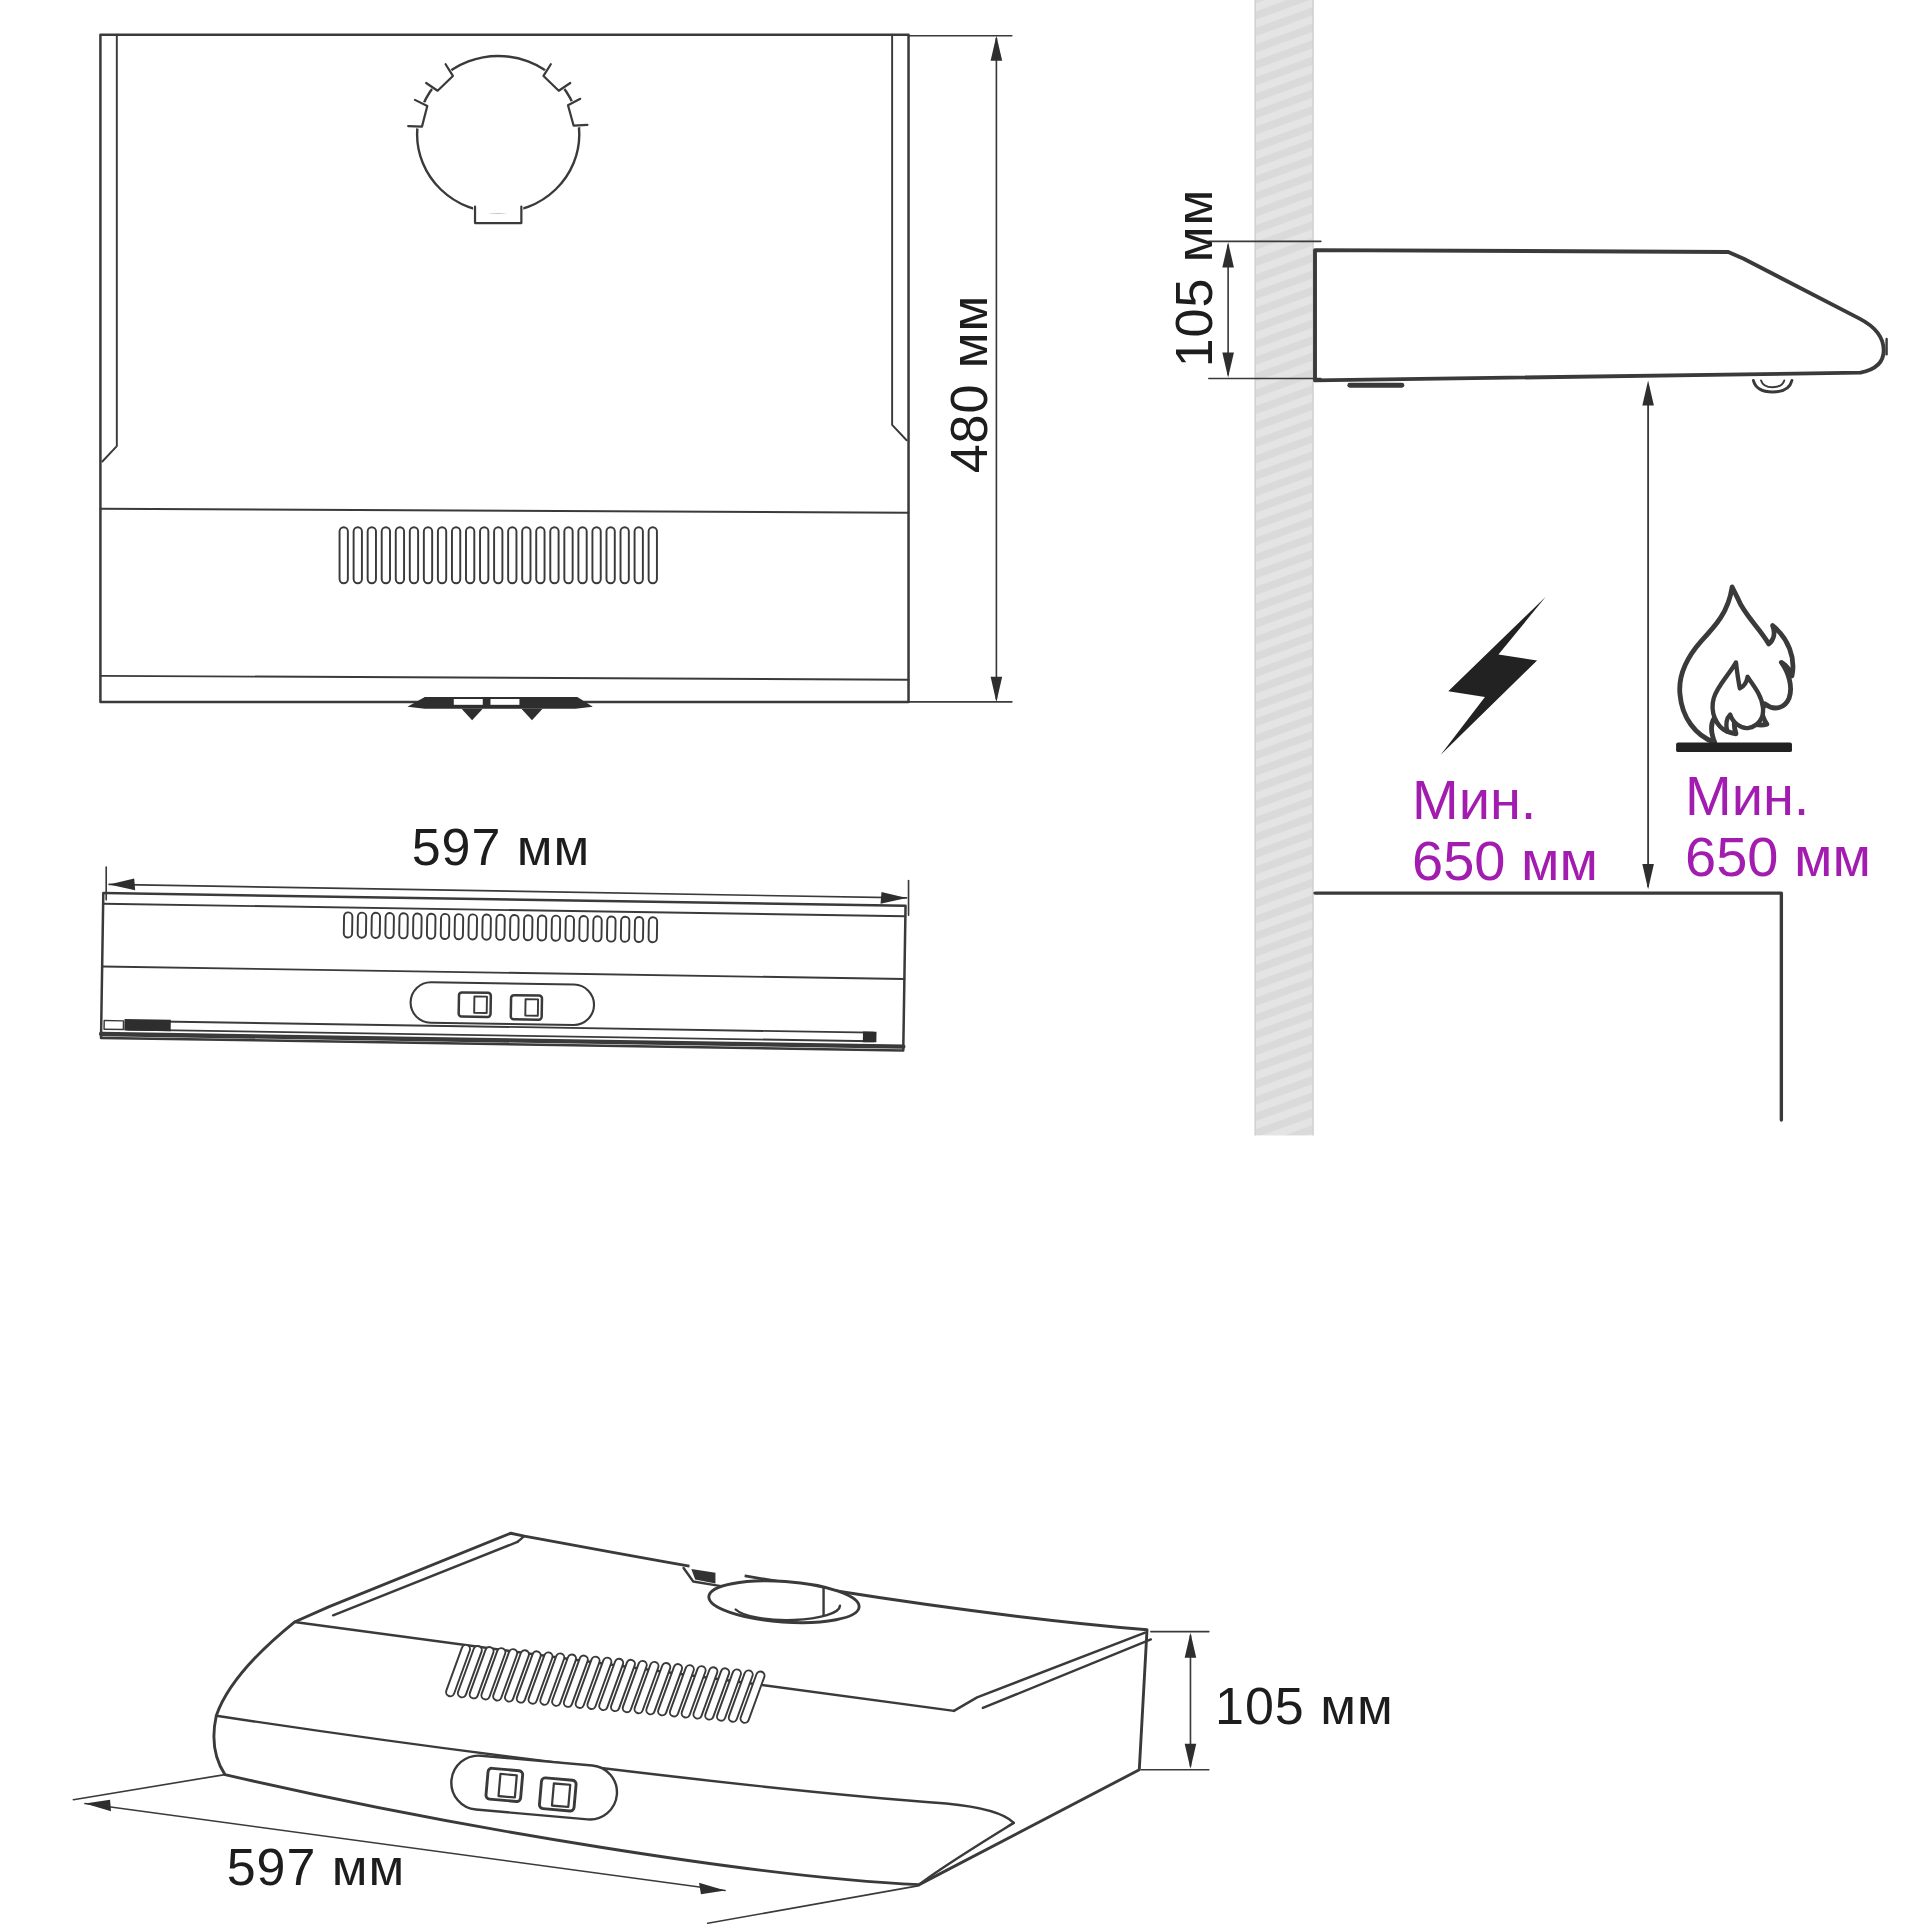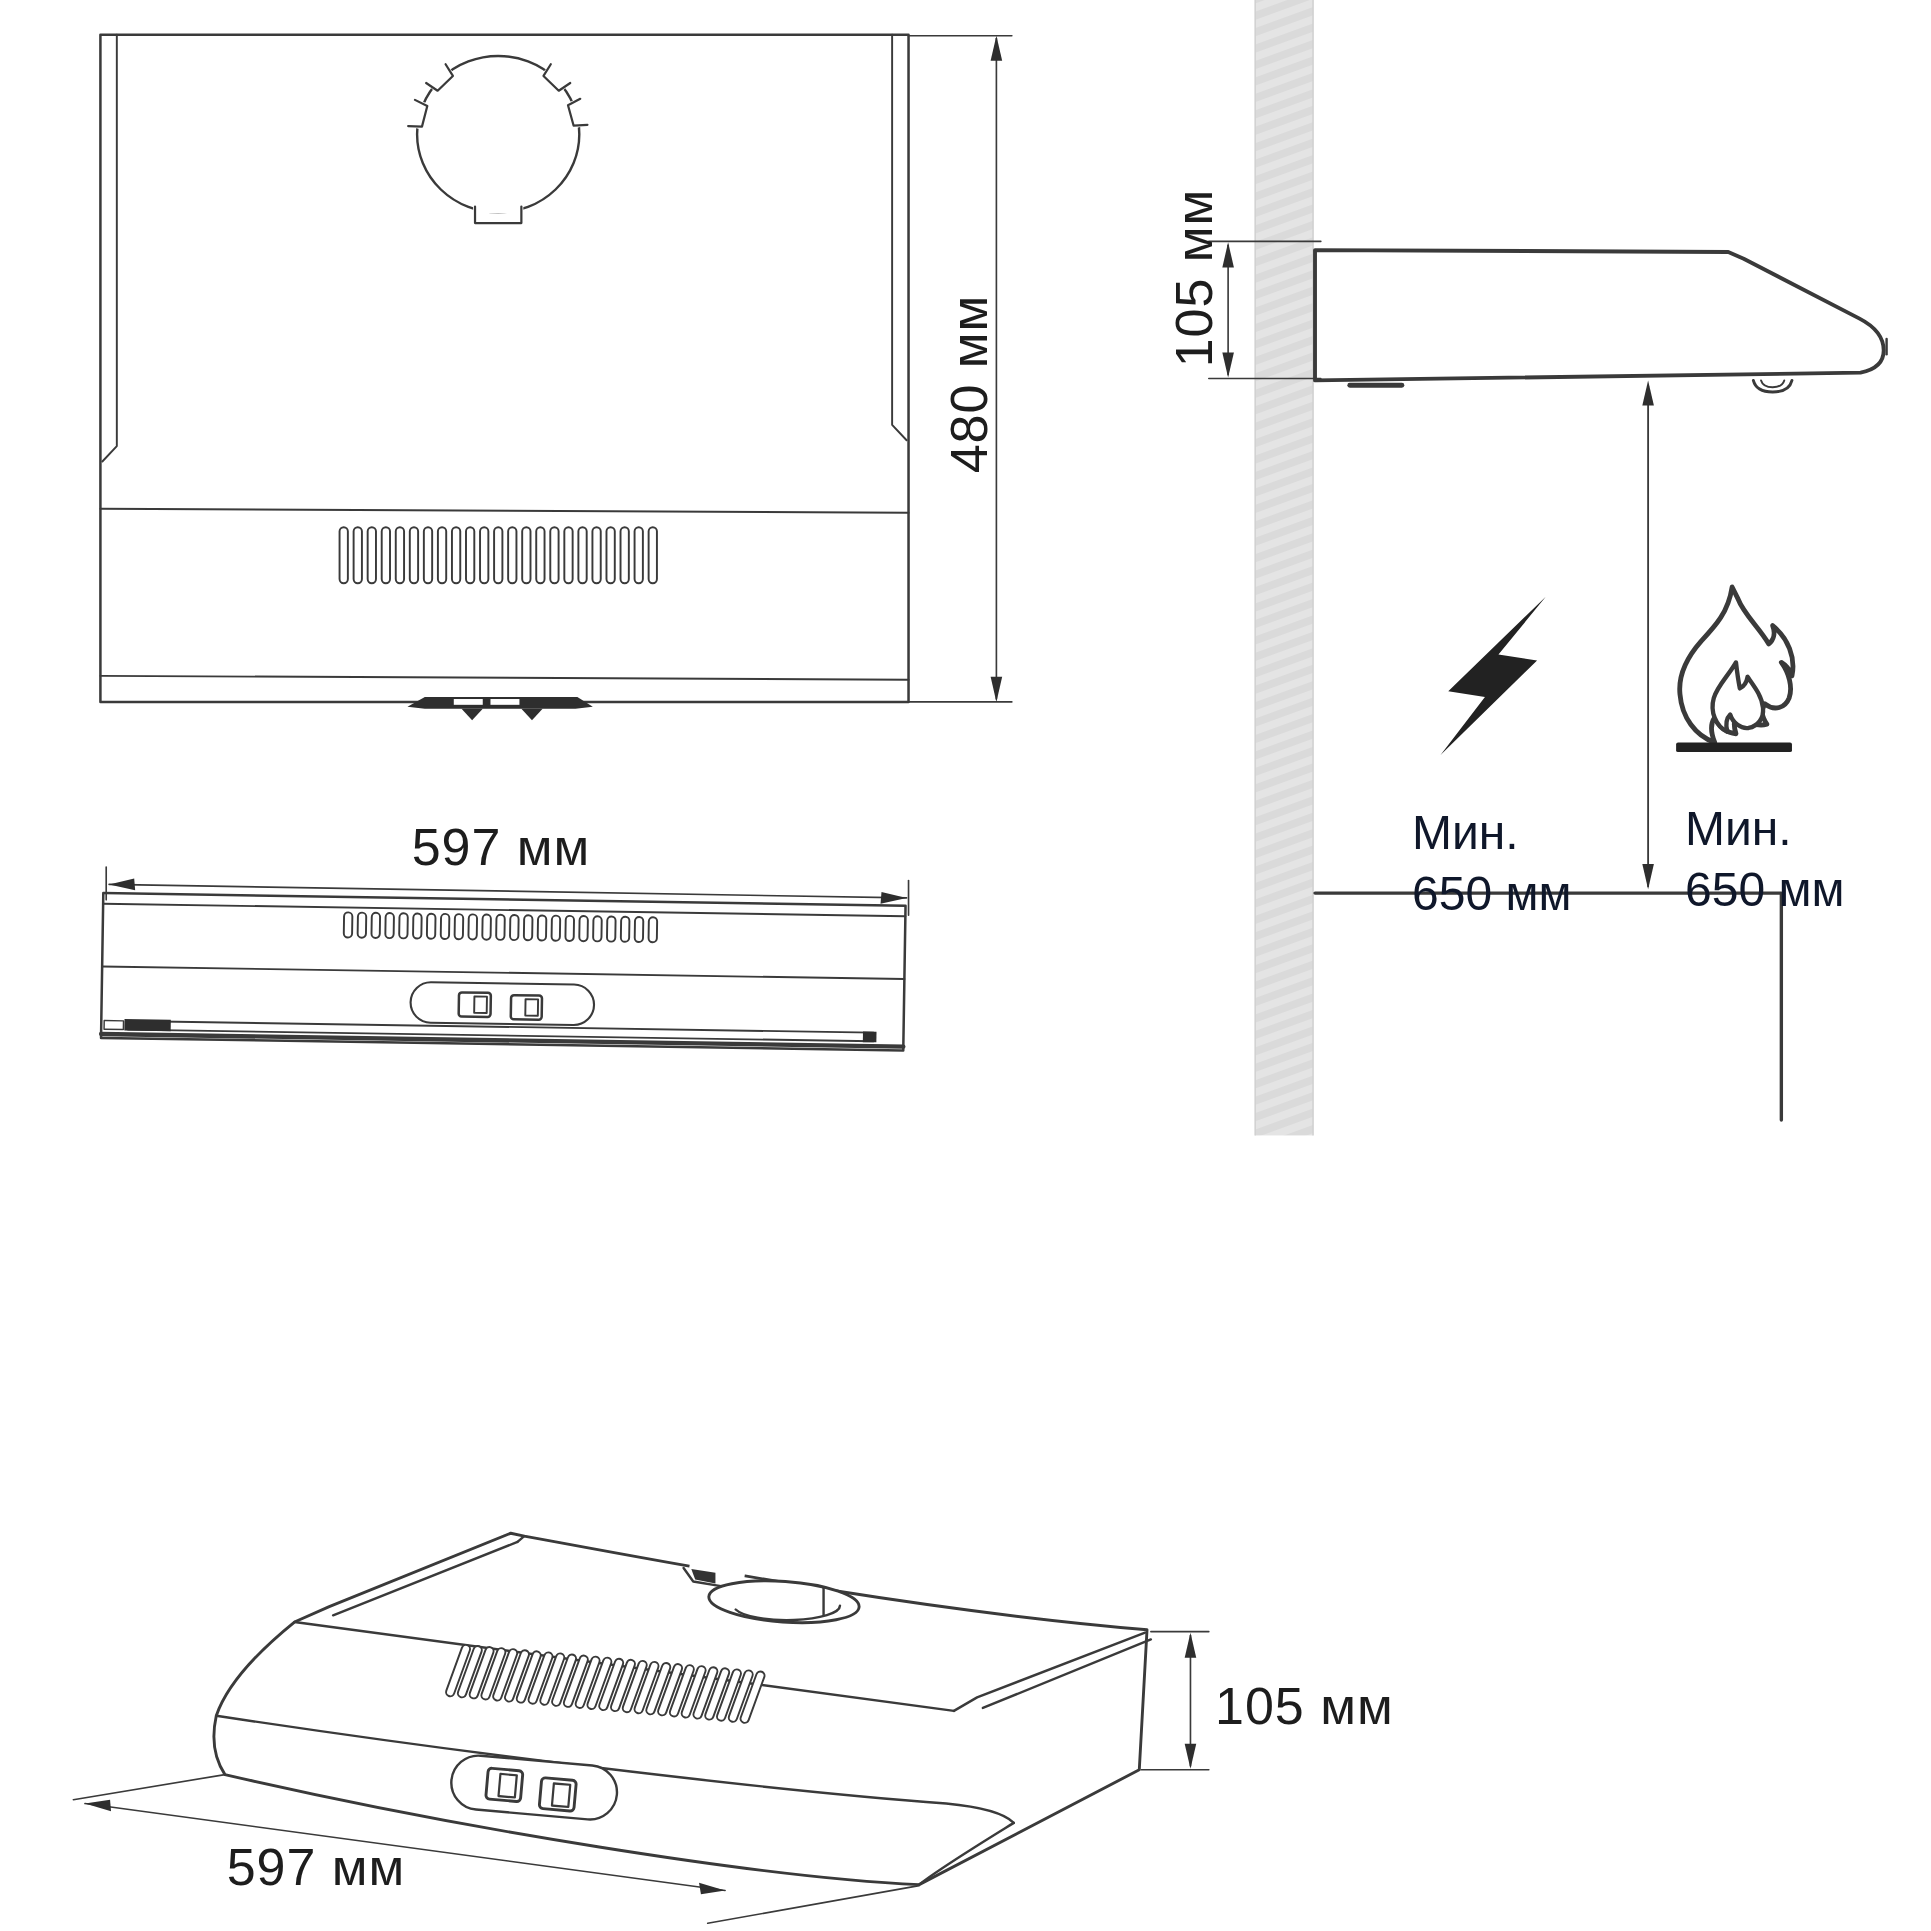--- a/index.html
+++ b/index.html
@@ -8,21 +8,21 @@
     font-family:"Liberation Sans",sans-serif;overflow:hidden;
   }
   .canvas svg{position:absolute;left:0;top:0;}
   .ink{stroke:#3a3a3a;fill:none;stroke-linecap:round;stroke-linejoin:round;}
   .fillw{fill:#ffffff;}
   .dark{fill:#2e2e2e;stroke:none;}
   .slot-row rect{fill:#ffffff;stroke:#3a3a3a;stroke-width:2;}
   .dim-label{position:absolute;font-size:52px;color:#1d1d1d;white-space:nowrap;letter-spacing:1px;}
   .ctr{transform:translate(-50%,-50%);}
   .rot{transform:translate(-50%,-50%) rotate(-90deg);}
-  .clearance{position:absolute;font-size:48px;color:#0f172a;line-height:61px;white-space:nowrap;margin-top:33px;}
+  .clearance{position:absolute;font-size:56px;color:#a21caf;line-height:61px;white-space:nowrap;}
 </style>
 </head>
 <body>
 
 <div class="canvas">
 
 <svg width="1931" height="1931" viewBox="0 0 2000 2000">
   <defs>
     <pattern id="wallpat" width="16" height="16" patternUnits="userSpaceOnUse" patternTransform="rotate(70)">
       <rect width="16" height="16" fill="#dadada"></rect>

